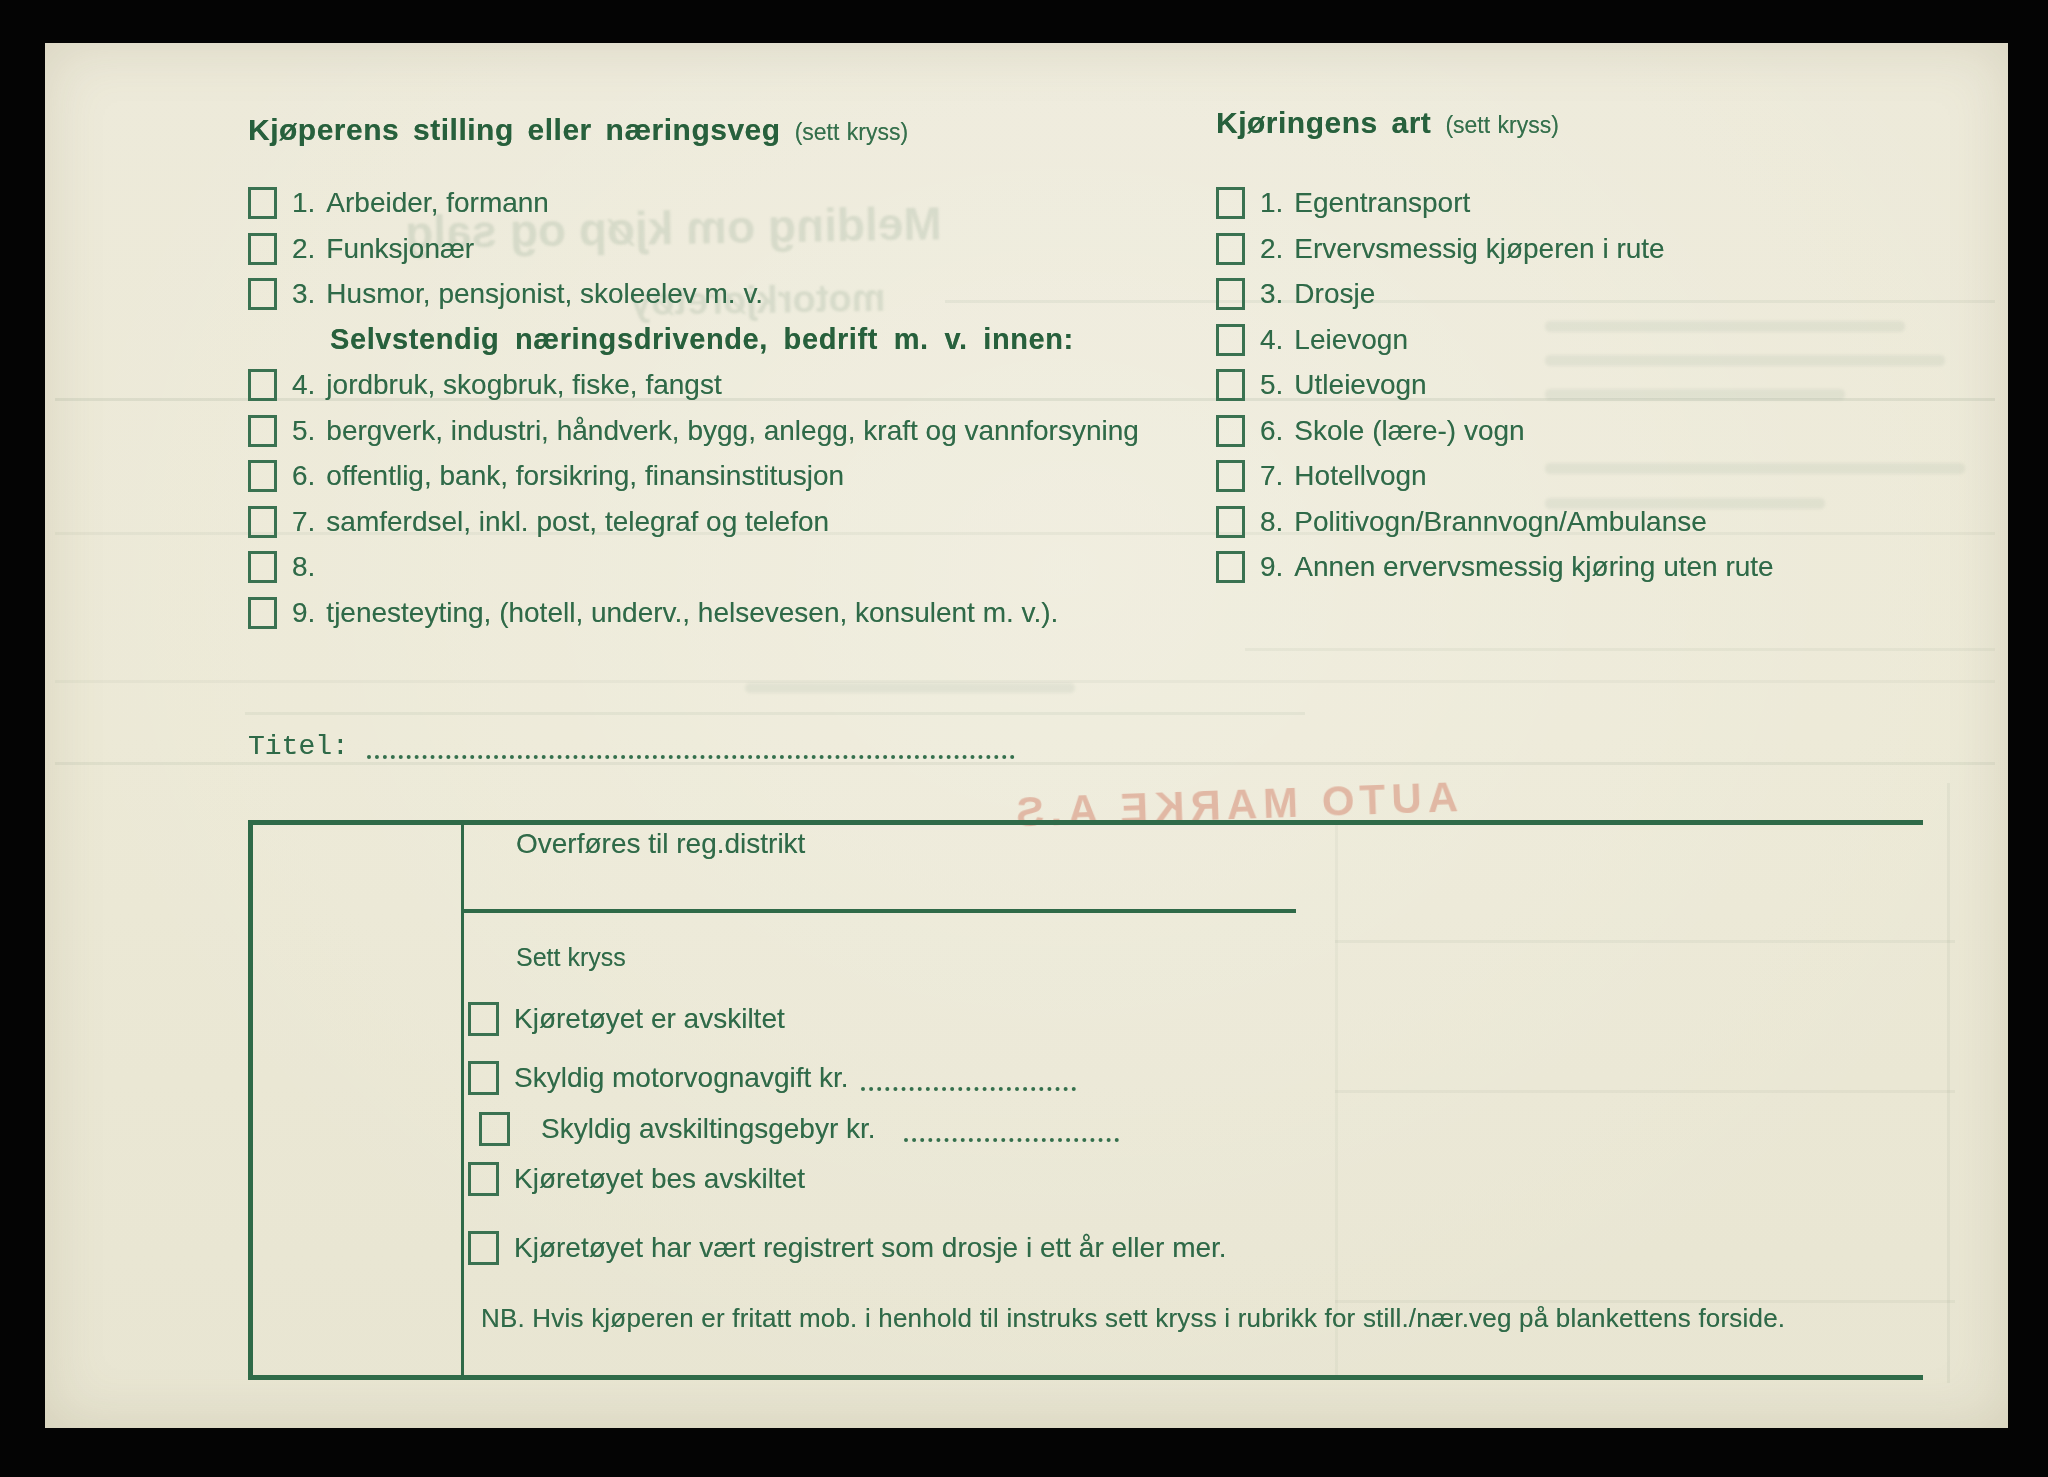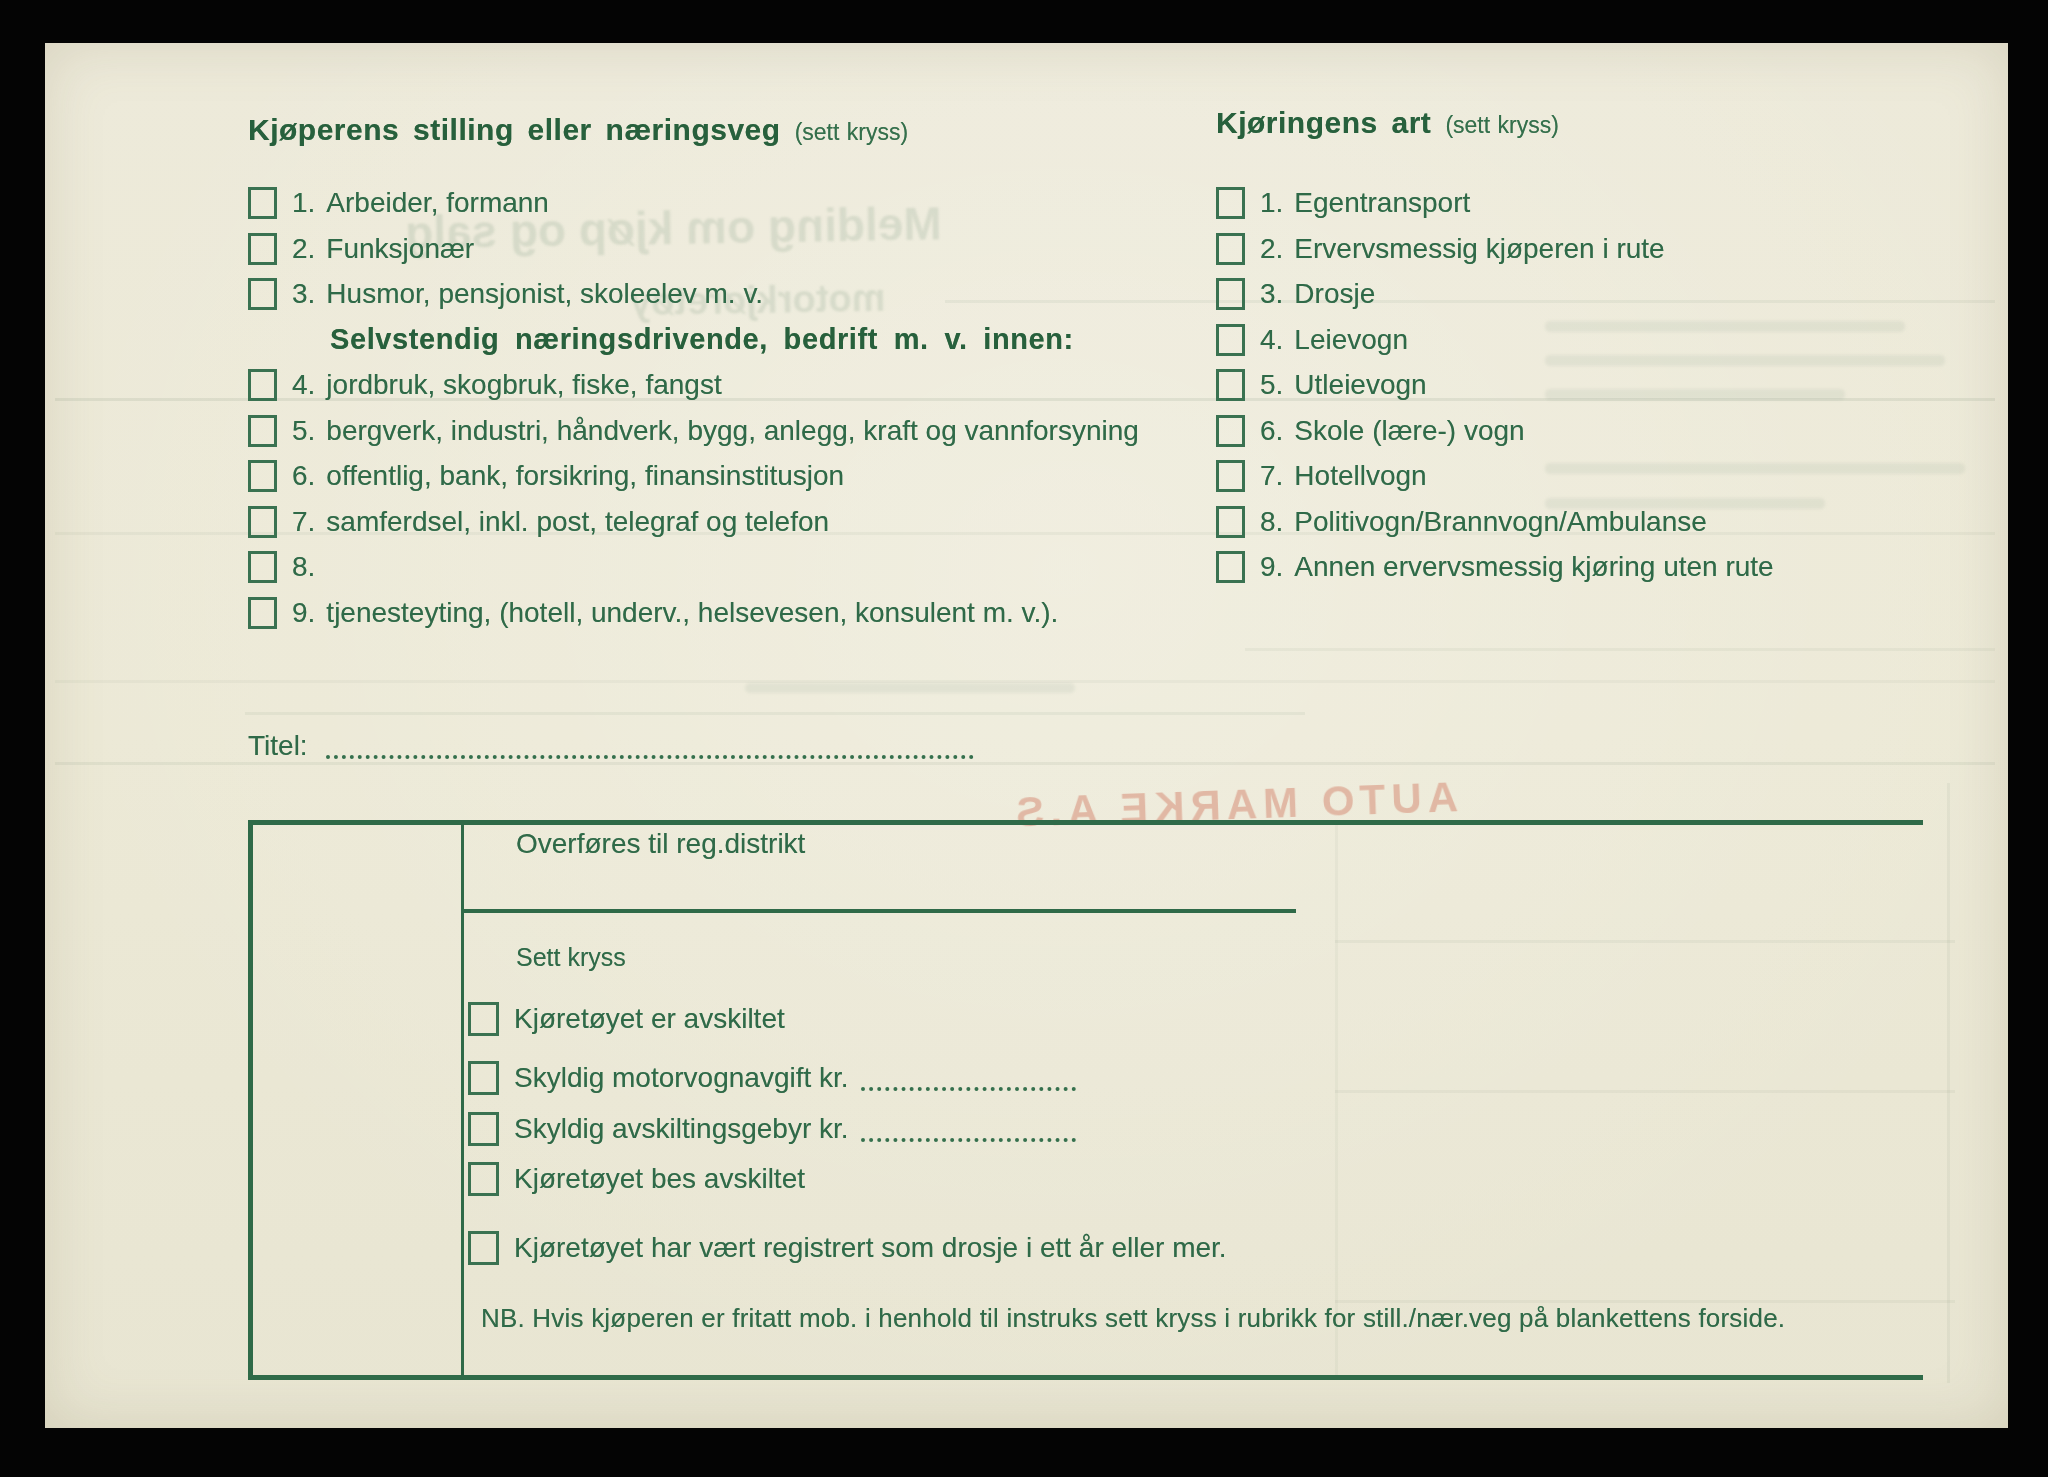--- a/index.html
+++ b/index.html
@@ -234,21 +234,21 @@
     <span class="cb"></span>
     <span class="num">8.</span>
     <span>Politivogn/Brannvogn/Ambulanse</span>
   </div>
   <div class="row" style="left:1171px;top:506px;">
     <span class="cb"></span>
     <span class="num">9.</span>
     <span>Annen ervervsmessig kjøring uten rute</span>
   </div>
 
-  <div class="row" style="left:203px;top:685px;">
+  <div class="row" style="left:203px;top:685px;font-family:Liberation Mono, monospace;">
     <span style="margin-right:18px;">Titel:</span>
     <span class="dotted" style="width:648px;"></span>
   </div>
 
   <div class="regbox">
     <div class="divider"></div>
 
   </div>
 
   <style>
@@ -261,21 +261,21 @@
 
   <div class="row" style="left:423px;top:958px;">
     <span class="cb" style="width:31px;height:34px;"></span>
     <span>Kjøretøyet er avskiltet</span>
   </div>
   <div class="row" style="left:423px;top:1017px;">
     <span class="cb" style="width:31px;height:34px;"></span>
     <span>Skyldig motorvognavgift kr.</span>
     <span class="dotted" style="width:215px;margin-left:12px;"></span>
   </div>
-  <div class="row" style="left:423px;top:1068px;">
+  <div class="row" style="left:434px;top:1068px;gap:16px;">
     <span class="cb" style="width:31px;height:34px;"></span>
     <span>Skyldig avskiltingsgebyr kr.</span>
     <span class="dotted" style="width:215px;margin-left:12px;"></span>
   </div>
   <div class="row" style="left:423px;top:1118px;">
     <span class="cb" style="width:31px;height:34px;"></span>
     <span>Kjøretøyet bes avskiltet</span>
   </div>
   <div class="row" style="left:423px;top:1187px;">
     <span class="cb" style="width:31px;height:34px;"></span>

